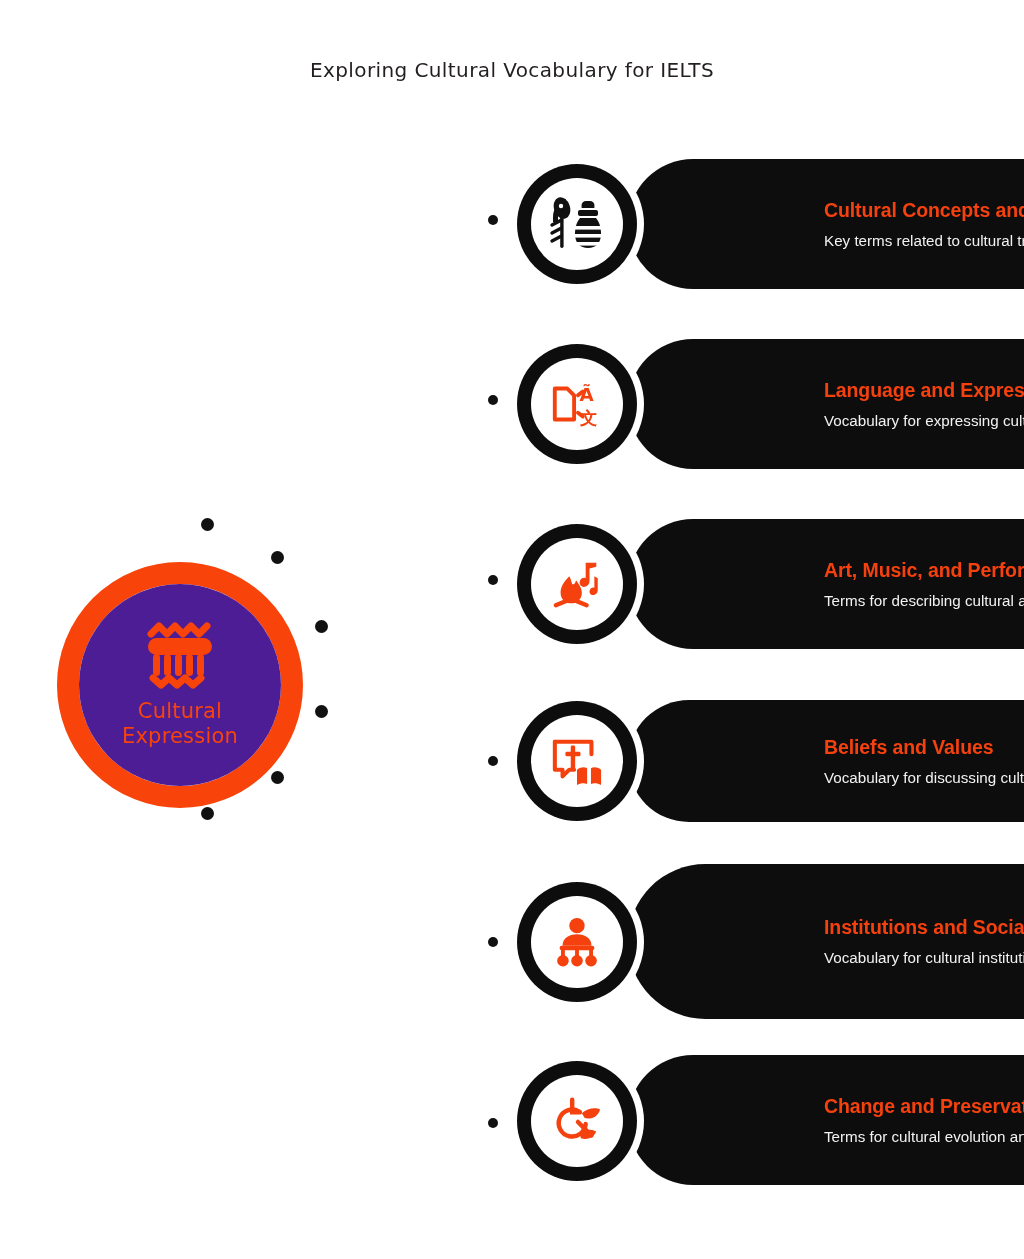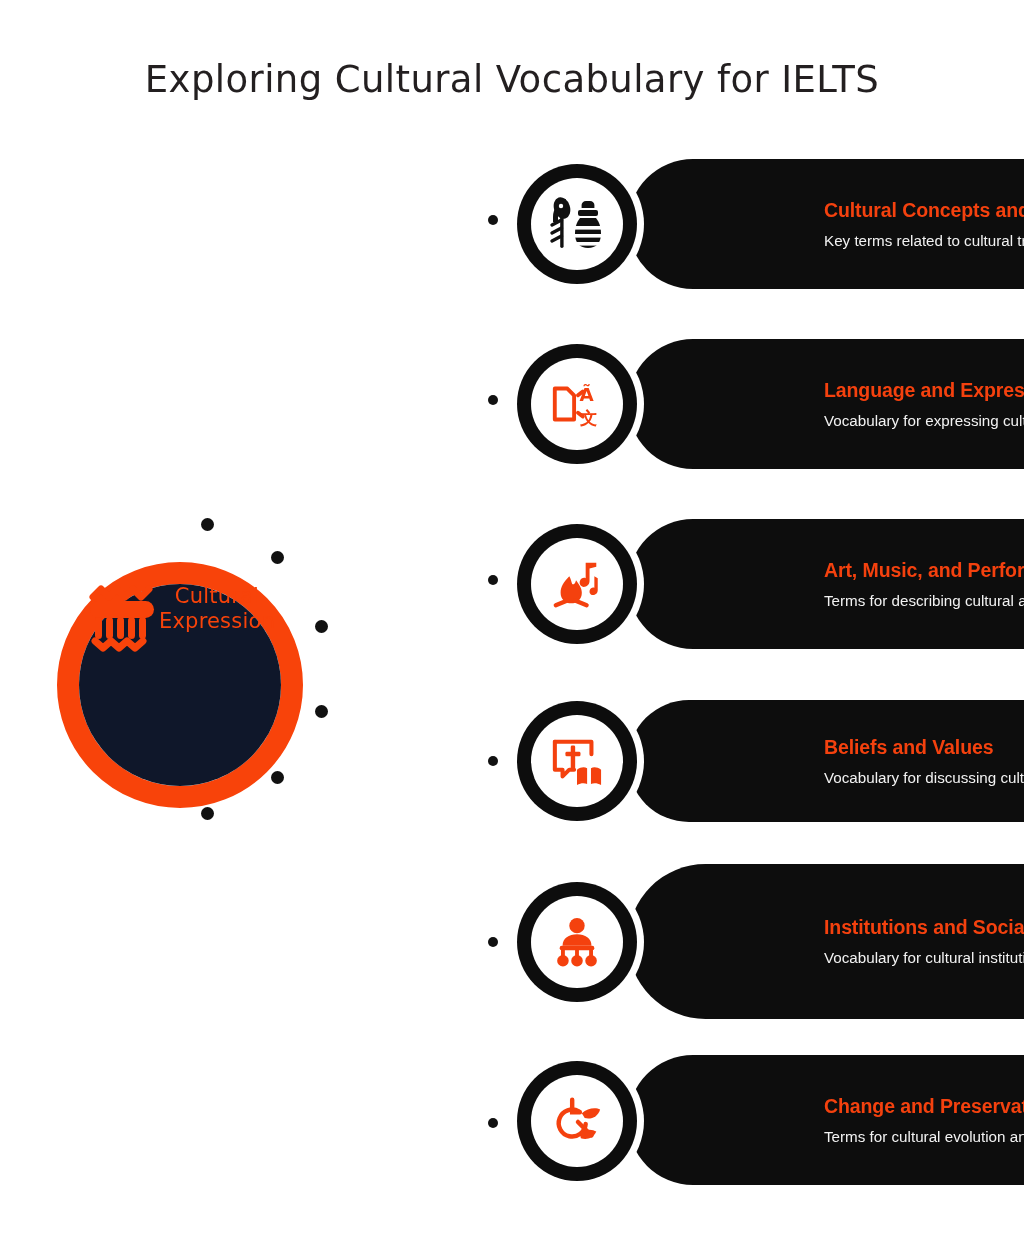--- a/index.html
+++ b/index.html
@@ -16,21 +16,21 @@
   }
 
   
   .page-title {
     position: absolute;
     top: 58px;
     left: 0;
     width: 1024px;
     text-align: center;
     font-family: "DejaVu Sans", sans-serif;
-    font-size: 37px;
+    font-size: 20px;
     font-weight: 400;
     letter-spacing: 0.4px;
     color: #231f20;
     white-space: nowrap;
   }
 
   
   .hub {
     position: absolute;
     left: 57px;
@@ -43,24 +43,24 @@
     inset: 0;
     border-radius: 50%;
     border: 22px solid #F8430A;
     box-sizing: border-box;
     background: #ffffff;
   }
   .hub-inner {
     position: absolute;
     inset: 22px;
     border-radius: 50%;
-    background: #0f172a;
+    background: #4c1d95;
     display: flex;
-    flex-direction: row;
-    align-items: flex-start;
+    flex-direction: column;
+    align-items: center;
     justify-content: center;
   }
   .hub-icon {
     width: 74px;
     height: 68px;
     margin-bottom: 10px;
   }
   .hub-label {
     font-family: "DejaVu Sans", sans-serif;
     font-size: 21px;

